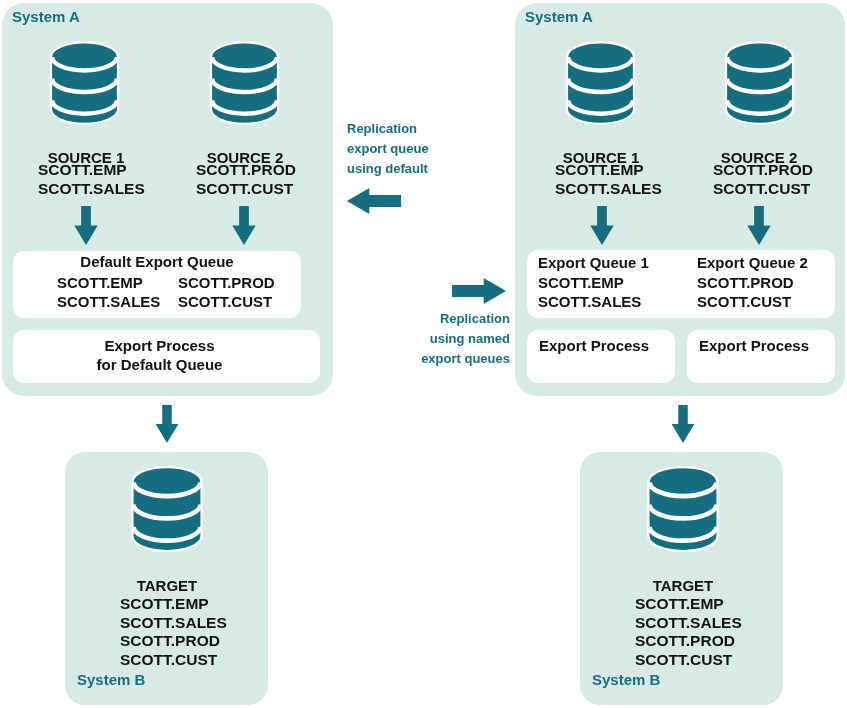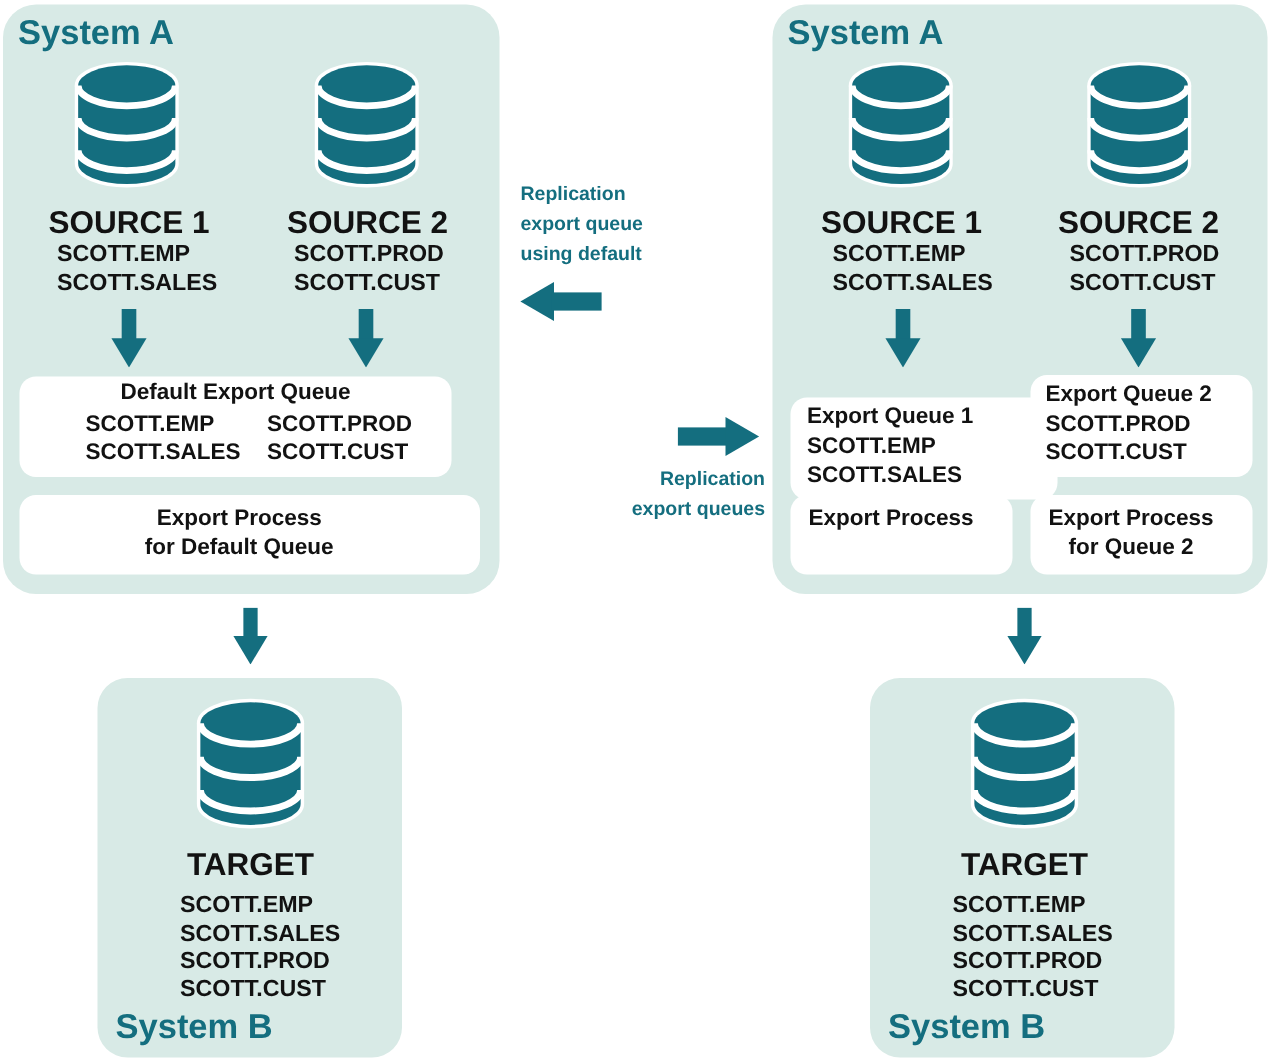--- a/index.html
+++ b/index.html
@@ -2,22 +2,22 @@
 <html><head>
 <meta charset="utf-8">
 <style>
   html,body{margin:0;padding:0;}
   body{
     width:847px;height:708px;position:relative;background:#ffffff;
     font-family:"Liberation Sans",sans-serif;font-weight:700;color:#121212;
     overflow:hidden;
   }
   .panel{position:absolute;background:#d8eae6;border-radius:22px;}
-  .syslab{position:absolute;font-size:23px;color:#146e7f;}
-  .srcname{position:absolute;font-size:21px;text-align:center;width:140px;}
+  .syslab{position:absolute;font-size:15px;color:#146e7f;}
+  .srcname{position:absolute;font-size:15px;text-align:center;width:140px;margin-top:12px;}
   .tbl{position:absolute;font-size:15.5px;line-height:18.5px;}
   .wbox{position:absolute;background:#ffffff;border-radius:11px;}
   .bt{font-size:15px;line-height:18.5px;}
   .qtitle{position:absolute;left:0;right:0;top:2px;text-align:center;}
   .qcol{position:absolute;top:23px;}
   .proc{position:absolute;left:0;right:14px;text-align:center;}
   .cap{position:absolute;font-size:13px;line-height:20px;color:#146e7f;}
   svg.icon{position:absolute;display:block;}
 </style>
 </head>
@@ -121,20 +121,21 @@
 </div>
 <svg class="icon" style="left:345px;top:187px;width:58px;height:28px;">
     <use href="#aleft"></use>
   </svg>
 
 <svg class="icon" style="left:448px;top:277px;width:62px;height:28px;">
     <use href="#aright"></use>
   </svg>
 <div class="cap" style="left:358px;top:309px;width:152px;text-align:right;">
   <div>Replication</div>
+  <div>using named</div>
   <div>export queues</div>
 </div>
 
 <div class="panel" style="left:515px;top:3px;width:330px;height:393px;">
   <div class="syslab" style="left:10px;top:5px;">System A</div>
 </div>
 
 <svg class="icon" style="left:562px;top:39px;width:77px;height:90px;">
     <use href="#cyl"></use>
   </svg>
@@ -154,21 +155,21 @@
   <div>SCOTT.CUST</div>
 </div>
 
 <svg class="icon" style="left:589px;top:206px;width:26px;height:39px;">
     <use href="#adown"></use>
   </svg>
 <svg class="icon" style="left:746px;top:206px;width:26px;height:39px;">
     <use href="#adown"></use>
   </svg>
 
-<div class="wbox" style="left:527px;top:265px;width:178px;height:68px;">
+<div class="wbox" style="left:527px;top:250px;width:178px;height:68px;">
   <div class="bt" style="position:absolute;left:11px;top:3px;line-height:19.5px;">
     <div>Export Queue 1</div>
     <div>SCOTT.EMP</div>
     <div>SCOTT.SALES</div>
   </div>
 </div>
 <div class="wbox" style="left:687px;top:250px;width:148px;height:68px;">
   <div class="bt" style="position:absolute;left:10px;top:3px;line-height:19.5px;">
     <div>Export Queue 2</div>
     <div>SCOTT.PROD</div>
@@ -177,21 +178,20 @@
 </div>
 
 <div class="wbox" style="left:527px;top:330px;width:148px;height:53px;">
   <div class="bt proc" style="top:7px;">
     <div>Export Process</div>
   </div>
 </div>
 <div class="wbox" style="left:687px;top:330px;width:148px;height:53px;">
   <div class="bt proc" style="top:7px;">
     <div>Export Process</div>
-    <div>for Queue 2</div>
   </div>
 </div>
 
 <svg class="icon" style="left:670px;top:405px;width:26px;height:38px;">
     <use href="#adown"></use>
   </svg>
 
 <div class="panel" style="left:580px;top:452px;width:203px;height:253px;border-radius:20px;">
   <div class="syslab" style="left:12px;top:219px;">System B</div>
 </div>

